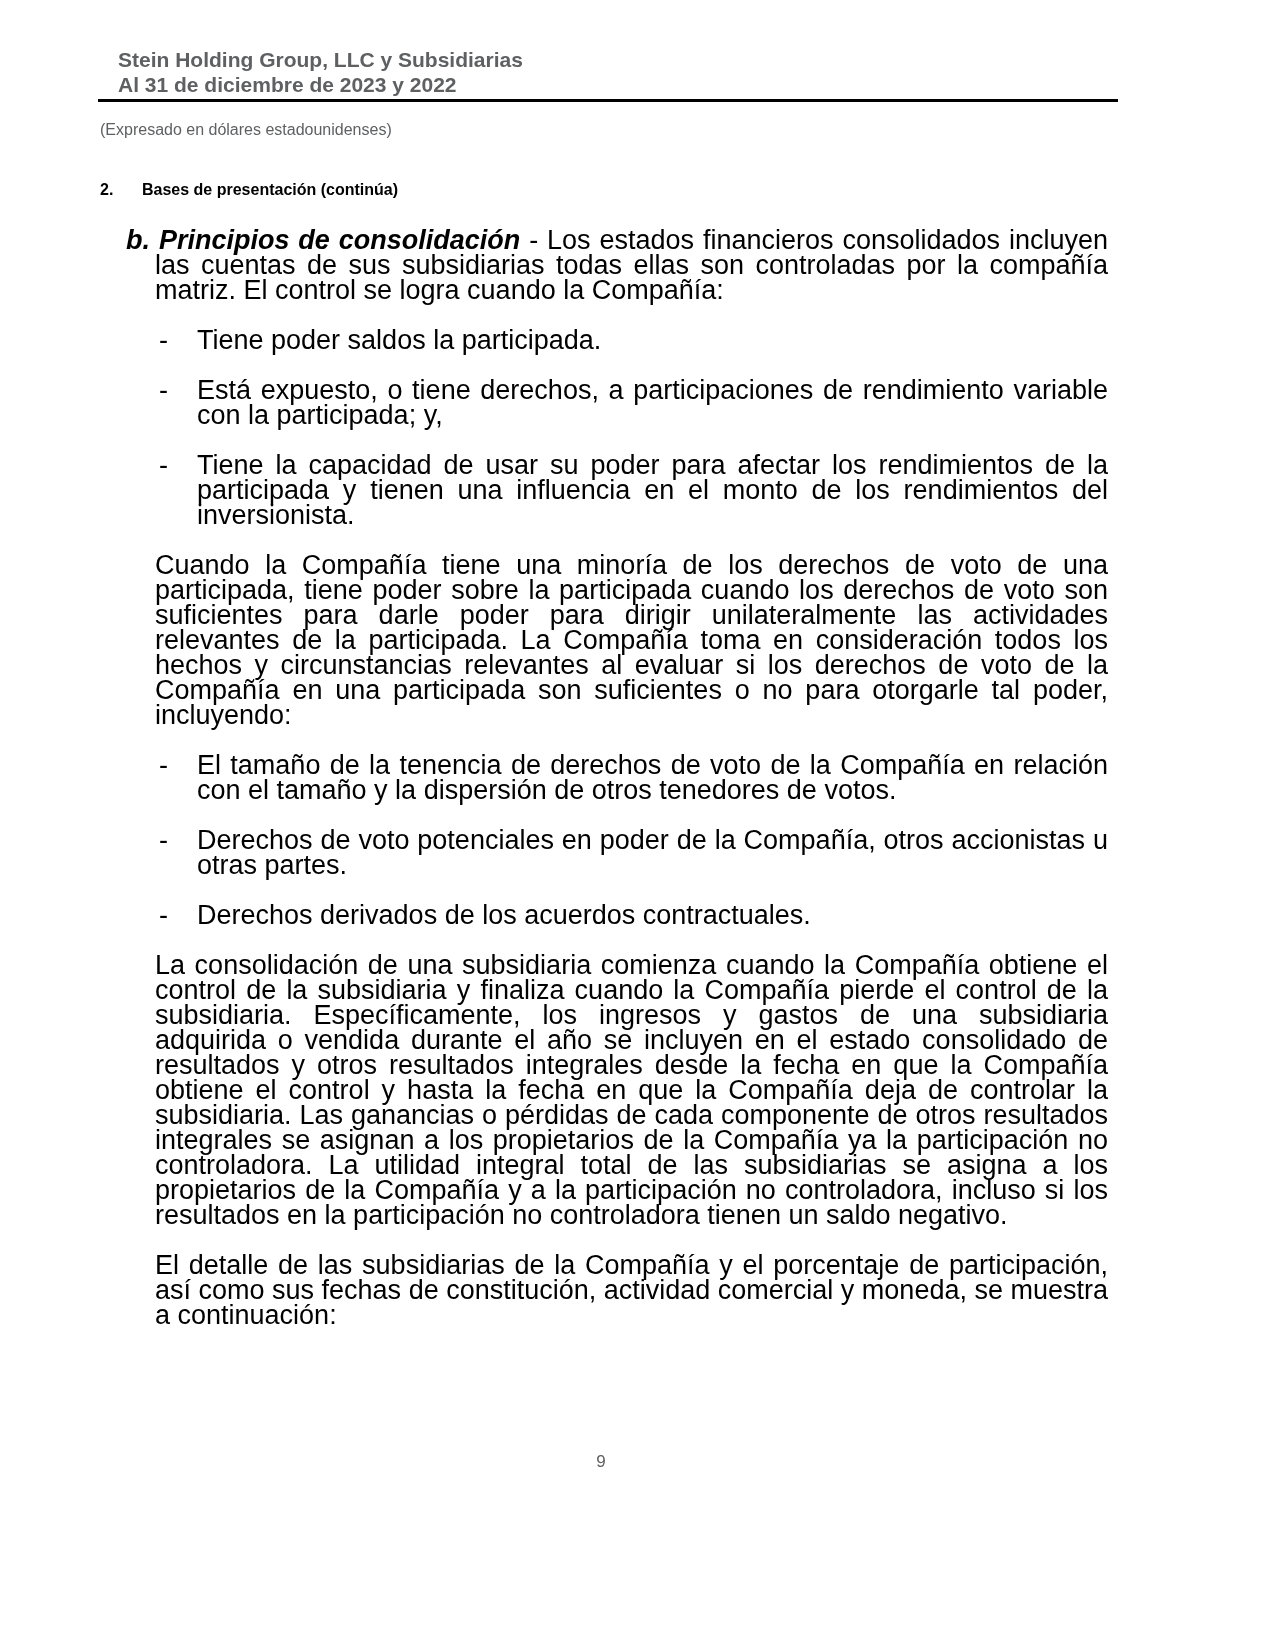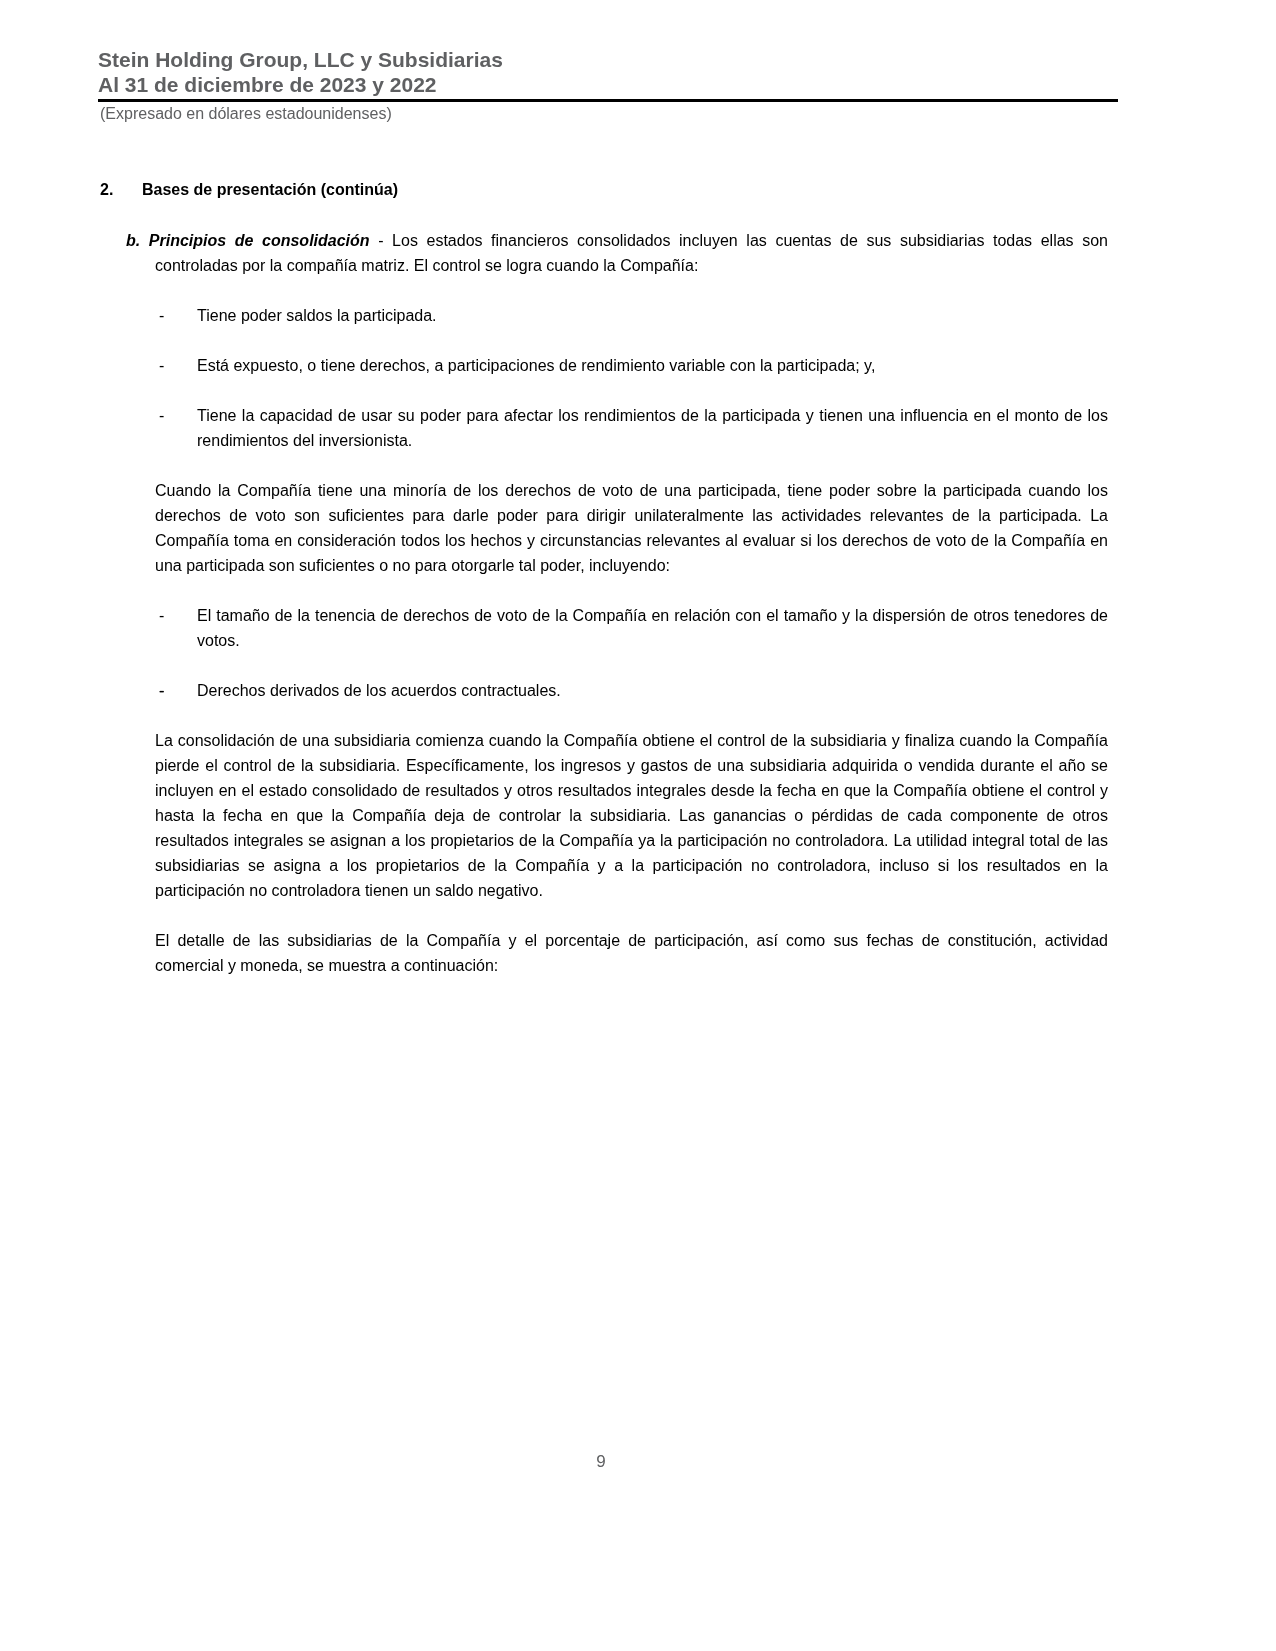--- a/index.html
+++ b/index.html
@@ -21,33 +21,34 @@
       top: 48px;
       width: 1020px;
     }
     .hdr-line {
       font-family: "Liberation Sans", sans-serif;
       font-weight: bold;
       font-size: 21px;
       line-height: 24.5px;
       color: #5f6062;
       white-space: nowrap;
+      margin-left: 20px;
     }
     .hdr-rule {
       height: 3px;
       background: #000000;
       margin-top: 2px;
       width: 1020px;
       position: relative;
       left: 0;
     }
     .hdr-sub {
       font-size: 16px;
       color: #5f6062;
-      margin-top: 2px;
+      margin-top: 18px;
       padding-left: 2px;
       line-height: 20px;
     }
     .section-title {
       position: absolute;
       left: 100px;
       top: 177px;
       font-weight: bold;
       font-size: 16px;
       line-height: 26px;
@@ -55,21 +56,21 @@
     }
     .section-title .num {
       display: inline-block;
       width: 42px;
     }
     .content {
       position: absolute;
       left: 155px;
       top: 228px;
       width: 953px;
-      font-size: 16px;
+      font-size: 27px;
       line-height: 25px;
       text-align: justify;
     }
     .content p {
       margin: 0 0 25px 0;
     }
     .lead {
       position: relative;
       text-indent: -29px;
       padding-left: 0;
@@ -129,20 +130,21 @@
   </div>
 
   <p>Cuando la Compañía tiene una minoría de los derechos de voto de una participada, tiene poder sobre la participada cuando los derechos de voto son suficientes para darle poder para dirigir unilateralmente las actividades relevantes de la participada. La Compañía toma en consideración todos los hechos y circunstancias relevantes al evaluar si los derechos de voto de la Compañía en una participada son suficientes o no para otorgarle tal poder, incluyendo:</p>
 
   <div class="bullet">
     <span class="dash">-</span>
     <span>El tamaño de la tenencia de derechos de voto de la Compañía en relación con el tamaño y la dispersión de otros tenedores de votos.</span>
   </div>
   <div class="bullet">
     <span class="dash">-</span>
+    <span>Derechos de voto potenciales en poder de la Compañía, otros accionistas u otras partes.</span>
   </div>
   <div class="bullet">
     <span class="dash">-</span>
     <span>Derechos derivados de los acuerdos contractuales.</span>
   </div>
 
   <p>La consolidación de una subsidiaria comienza cuando la Compañía obtiene el control de la subsidiaria y finaliza cuando la Compañía pierde el control de la subsidiaria. Específicamente, los ingresos y gastos de una subsidiaria adquirida o vendida durante el año se incluyen en el estado consolidado de resultados y otros resultados integrales desde la fecha en que la Compañía obtiene el control y hasta la fecha en que la Compañía deja de controlar la subsidiaria. Las ganancias o pérdidas de cada componente de otros resultados integrales se asignan a los propietarios de la Compañía ya la participación no controladora. La utilidad integral total de las subsidiarias se asigna a los propietarios de la Compañía y a la participación no controladora, incluso si los resultados en la participación no controladora tienen un saldo negativo.</p>
   <p>El detalle de las subsidiarias de la Compañía y el porcentaje de participación, así como sus fechas de constitución, actividad comercial y moneda, se muestra a continuación:</p>
 </div>
 

